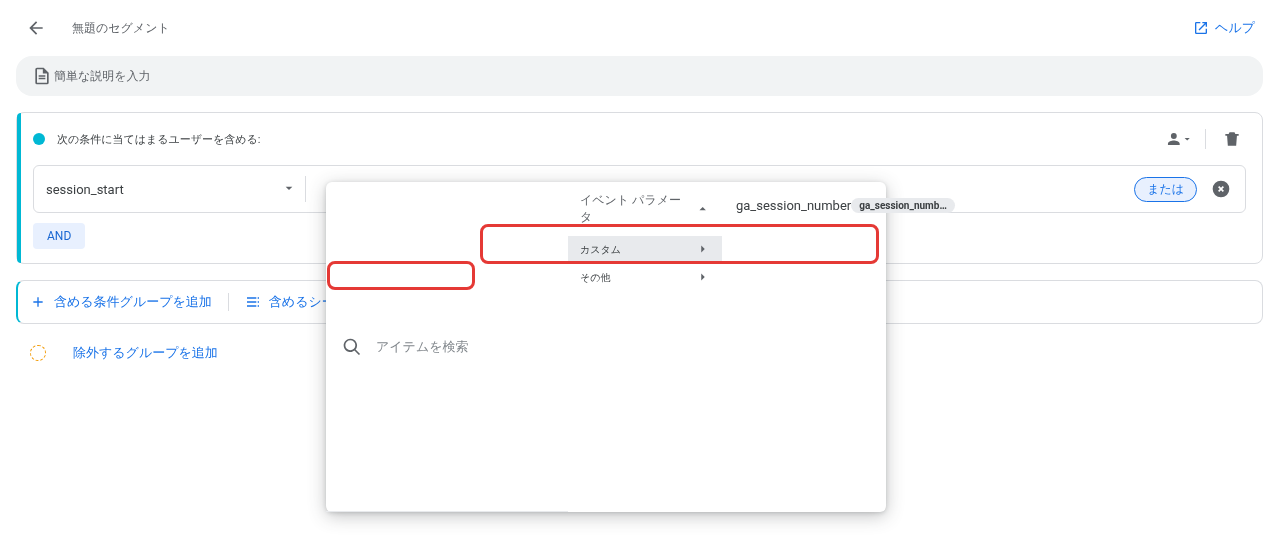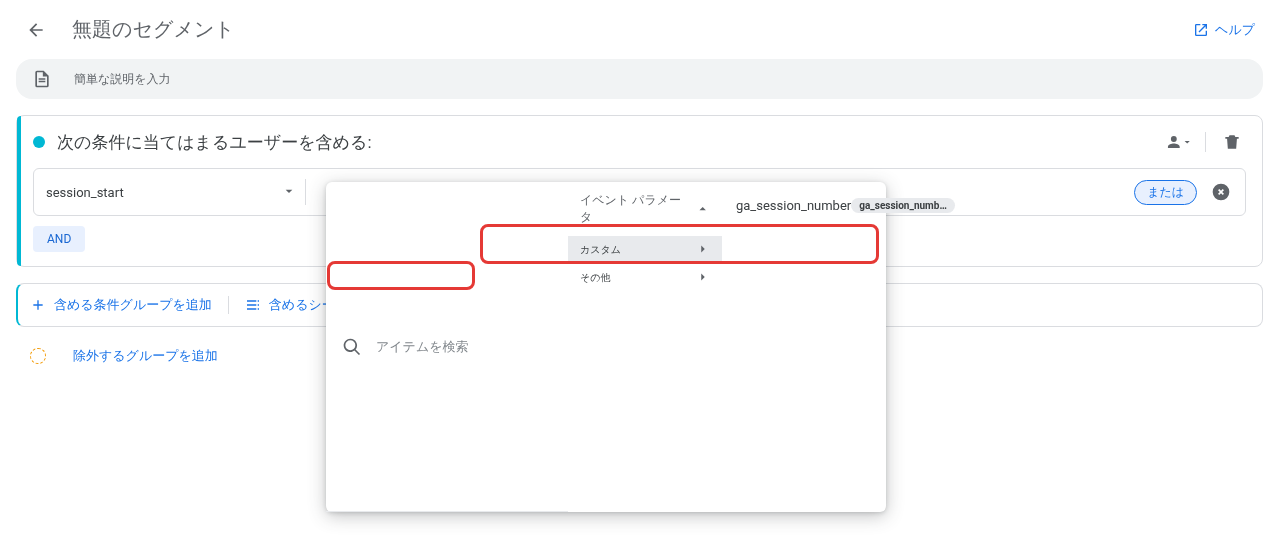--- a/index.html
+++ b/index.html
@@ -21,21 +21,21 @@
   background: #fff;
 }
 .back-btn {
   width: 24px; height: 24px;
   display: flex; align-items: center; justify-content: center;
   cursor: pointer;
   color: #5f6368;
   margin-right: 24px;
 }
 .page-title {
-  font-size: 20px;
+  font-size: 12px;
   color: #5f6368;
   flex: 1;
 }
 .help-link {
   display: flex;
   align-items: center;
   color: #1a73e8;
   font-size: 13px;
   gap: 6px;
   cursor: pointer;
@@ -45,21 +45,21 @@
 .main {
   padding: 0 16px 16px 16px;
 }
 
 .description-row {
   background: #f1f3f4;
   border-radius: 16px;
   padding: 10px 16px;
   display: flex;
   align-items: center;
-  gap: 22px;
+  gap: 2px;
   margin-bottom: 16px;
 }
 .description-row .doc-icon { color: #5f6368; }
 .description-placeholder {
   color: #5f6368;
   font-size: 12px;
 }
 
 
 .segment-card {
@@ -84,21 +84,21 @@
   gap: 12px;
 }
 .seg-dot {
   width: 12px; height: 12px;
   border-radius: 50%;
   background: #00b8d4;
   flex-shrink: 0;
 }
 .seg-title {
   flex: 1;
-  font-size: 17px;
+  font-size: 11px;
   color: #3c4043;
 }
 .seg-scope-btn {
   width: 28px; height: 28px;
   display: flex; align-items: center; justify-content: center;
   color: #5f6368;
   cursor: pointer;
 }
 .seg-divider-v {
   width: 1px; height: 20px;

